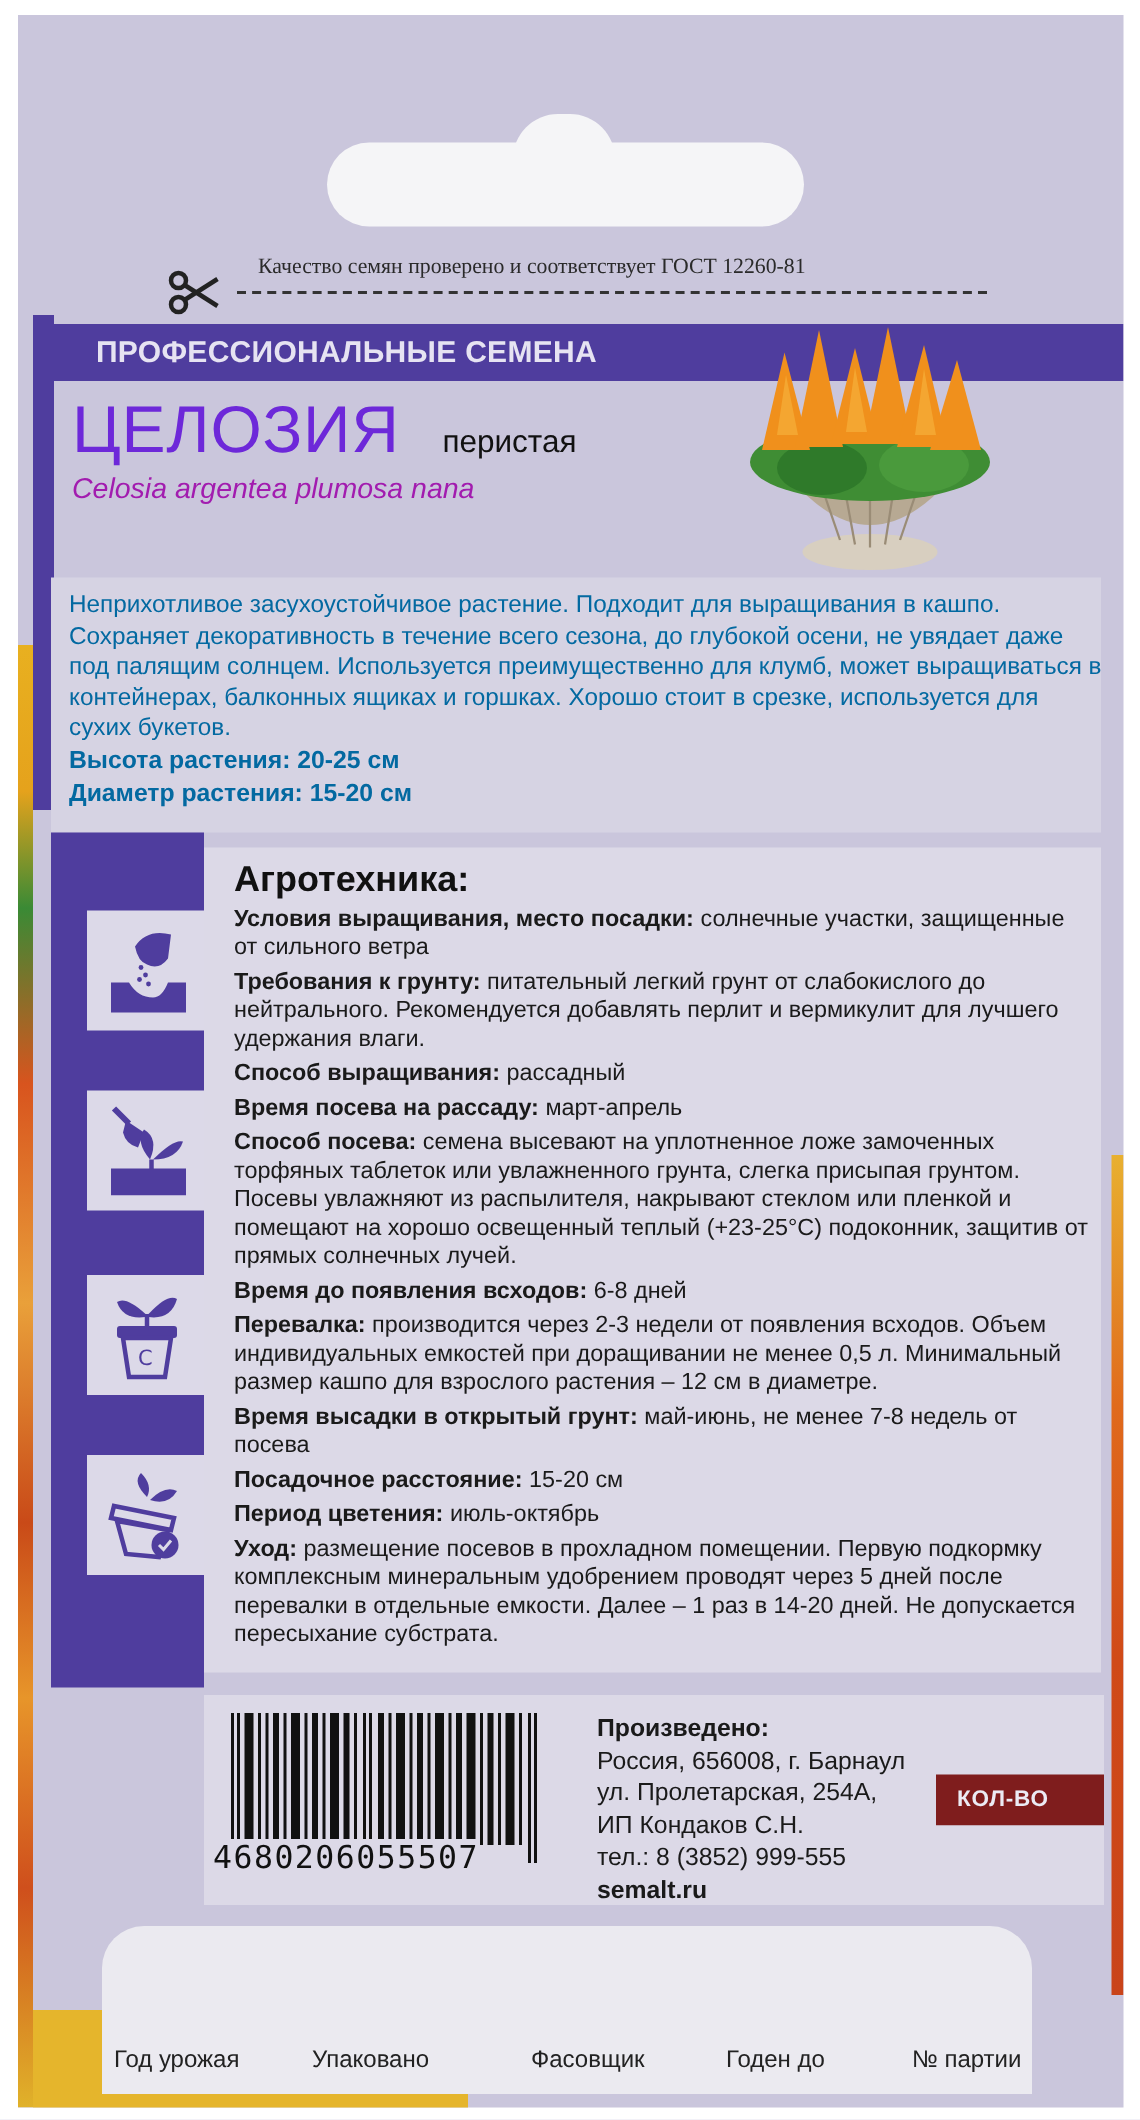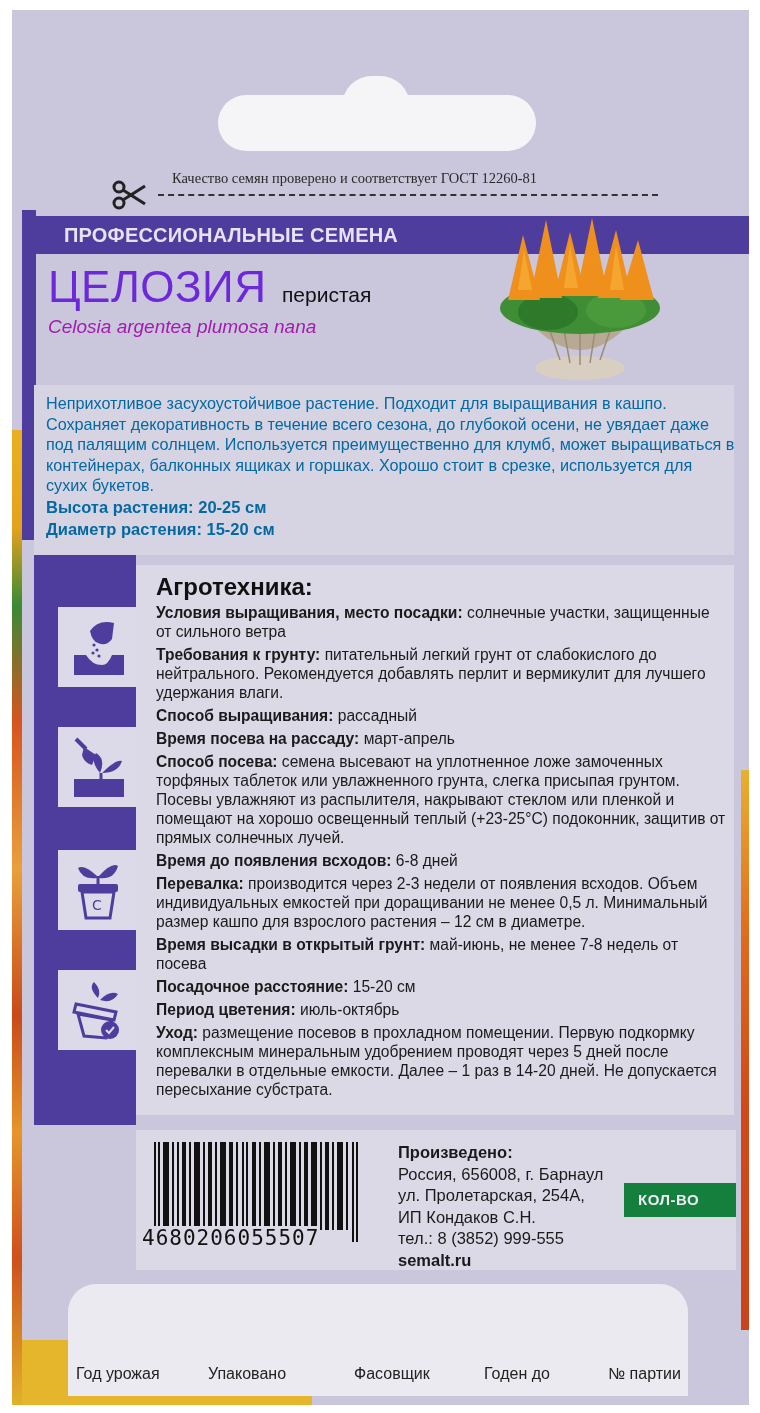--- a/index.html
+++ b/index.html
@@ -33,21 +33,21 @@
   .band {
     position: absolute; left: 22px; top: 206px; width: 715px; height: 38px;
     background: #4f3d9e;
   }
   .band-text { position: absolute; left: 30px; top: 8px; font-size: 20px; font-weight: bold; color: #e6e3f2; letter-spacing: 0.2px; }
 
   .left-bar { position: absolute; left: 10px; top: 200px; width: 14px; height: 330px; background: #4f3d9e; }
 
   .title-block { position: absolute; left: 36px; top: 252px; }
   .title-main { font-size: 44px; font-weight: 400; color: #6d28d9; letter-spacing: 0.5px; }
-  .title-sub { font-size: 21px; color: #111; margin-left: 11px; }
+  .title-sub { font-size: 21px; color: #111; margin-left: 24px; }
   .variety { font-size: 27px; font-weight: bold; color: #111; margin-top: -6px; }
   .latin { font-size: 19px; font-style: italic; color: #a21caf; margin-top: 4px; }
 
   .plant-img { position: absolute; left: 476px; top: 200px; width: 185px; height: 175px; }
 
   .desc-box {
     position: absolute; left: 22px; top: 375px; width: 700px; height: 170px;
     background: #d6d3e3;
   }
   .desc { position: absolute; left: 12px; top: 8px; width: 690px; font-size: 16.2px; line-height: 20.5px; color: #0369a1; }
@@ -62,21 +62,21 @@
   .agro-list { position: absolute; left: 20px; top: 38px; width: 570px; font-size: 15.6px; line-height: 19px; color: #1a1a1a; }
   .agro-item { margin-bottom: 4px; }
   .agro-item b { font-weight: bold; }
 
   .bottom-info { position: absolute; left: 124px; top: 1120px; width: 600px; height: 140px; background: #dcd9e7; }
   .barcode { position: absolute; left: 10px; top: 12px; width: 230px; height: 100px; }
   .barcode-digits { position: absolute; left: 6px; top: 96px; font-family: "DejaVu Sans Mono", monospace; font-size: 21px; color: #111; letter-spacing: 1px; background: #dcd9e7; }
   .producer { position: absolute; left: 262px; top: 12px; font-size: 16.5px; line-height: 21.5px; color: #1a1a1a; }
   .producer b { font-weight: bold; }
 
-  .qty-label { position: absolute; left: 612px; top: 1173px; width: 112px; height: 34px; background: #15803d; color: #ecebf4; font-weight: bold; font-size: 15px; padding: 8px 0 0 14px; letter-spacing: 0.5px; }
+  .qty-label { position: absolute; left: 612px; top: 1173px; width: 112px; height: 34px; background: #7f1d1d; color: #ecebf4; font-weight: bold; font-size: 15px; padding: 8px 0 0 14px; letter-spacing: 0.5px; }
   .qty-box { position: absolute; left: 612px; top: 1207px; width: 112px; height: 48px; background: #dcd9e7; }
 
   .footer-panel { position: absolute; left: 56px; top: 1274px; width: 620px; height: 112px; background: #ebeaf0; border-radius: 28px 28px 0 0; }
   .footer-yellow { position: absolute; left: 10px; top: 1330px; width: 290px; height: 75px; background: #e5b52c; }
   .footer-labels { position: absolute; left: 64px; top: 1355px; width: 640px; font-size: 16px; color: #222; }
   .footer-labels span { position: absolute; white-space: nowrap; }
 </style>
 </head>
 <body>
 

